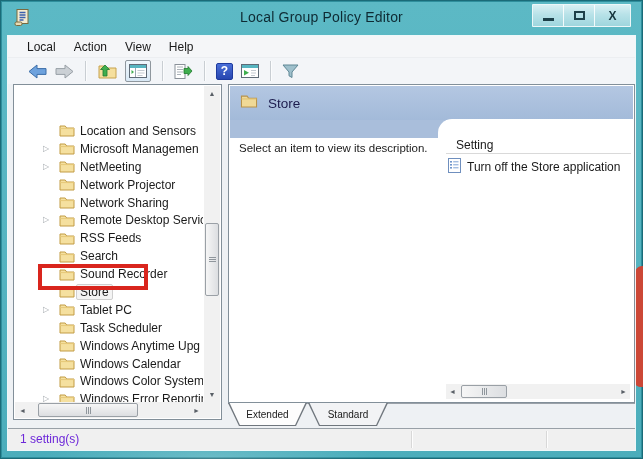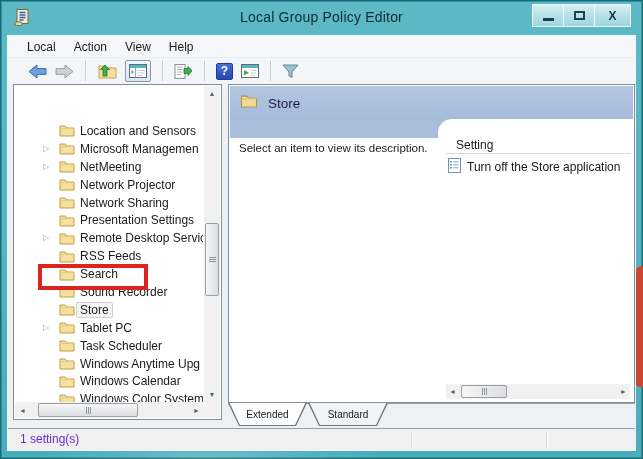--- a/index.html
+++ b/index.html
@@ -257,30 +257,20 @@
             </div>
             <div class="row">
               <span class="arrow"></span>
               <span class="folder">
                 <svg width="16" height="13" viewBox="0 0 16 13">
                   <path d="M1 2 h5.2 l1.5 2 H15 V12 H1 Z" fill="#f5e09f" stroke="#c29c45"></path>
                   <path d="M1 4.6 H15" stroke="#e6c878"></path>
                 </svg>
               </span>
               <span class="lbl">Network Sharing</span>
-            </div>
-            <div class="row">
-              <span class="arrow"></span>
-              <span class="folder">
-                <svg width="16" height="13" viewBox="0 0 16 13">
-                  <path d="M1 2 h5.2 l1.5 2 H15 V12 H1 Z" fill="#f5e09f" stroke="#c29c45"></path>
-                  <path d="M1 4.6 H15" stroke="#e6c878"></path>
-                </svg>
-              </span>
-              <span class="lbl">Presentation Settings</span>
             </div>
             <div class="row exp">
               <span class="arrow"></span>
               <span class="folder">
                 <svg width="16" height="13" viewBox="0 0 16 13">
                   <path d="M1 2 h5.2 l1.5 2 H15 V12 H1 Z" fill="#f5e09f" stroke="#c29c45"></path>
                   <path d="M1 4.6 H15" stroke="#e6c878"></path>
                 </svg>
               </span>
               <span class="lbl">Remote Desktop Servic</span>

